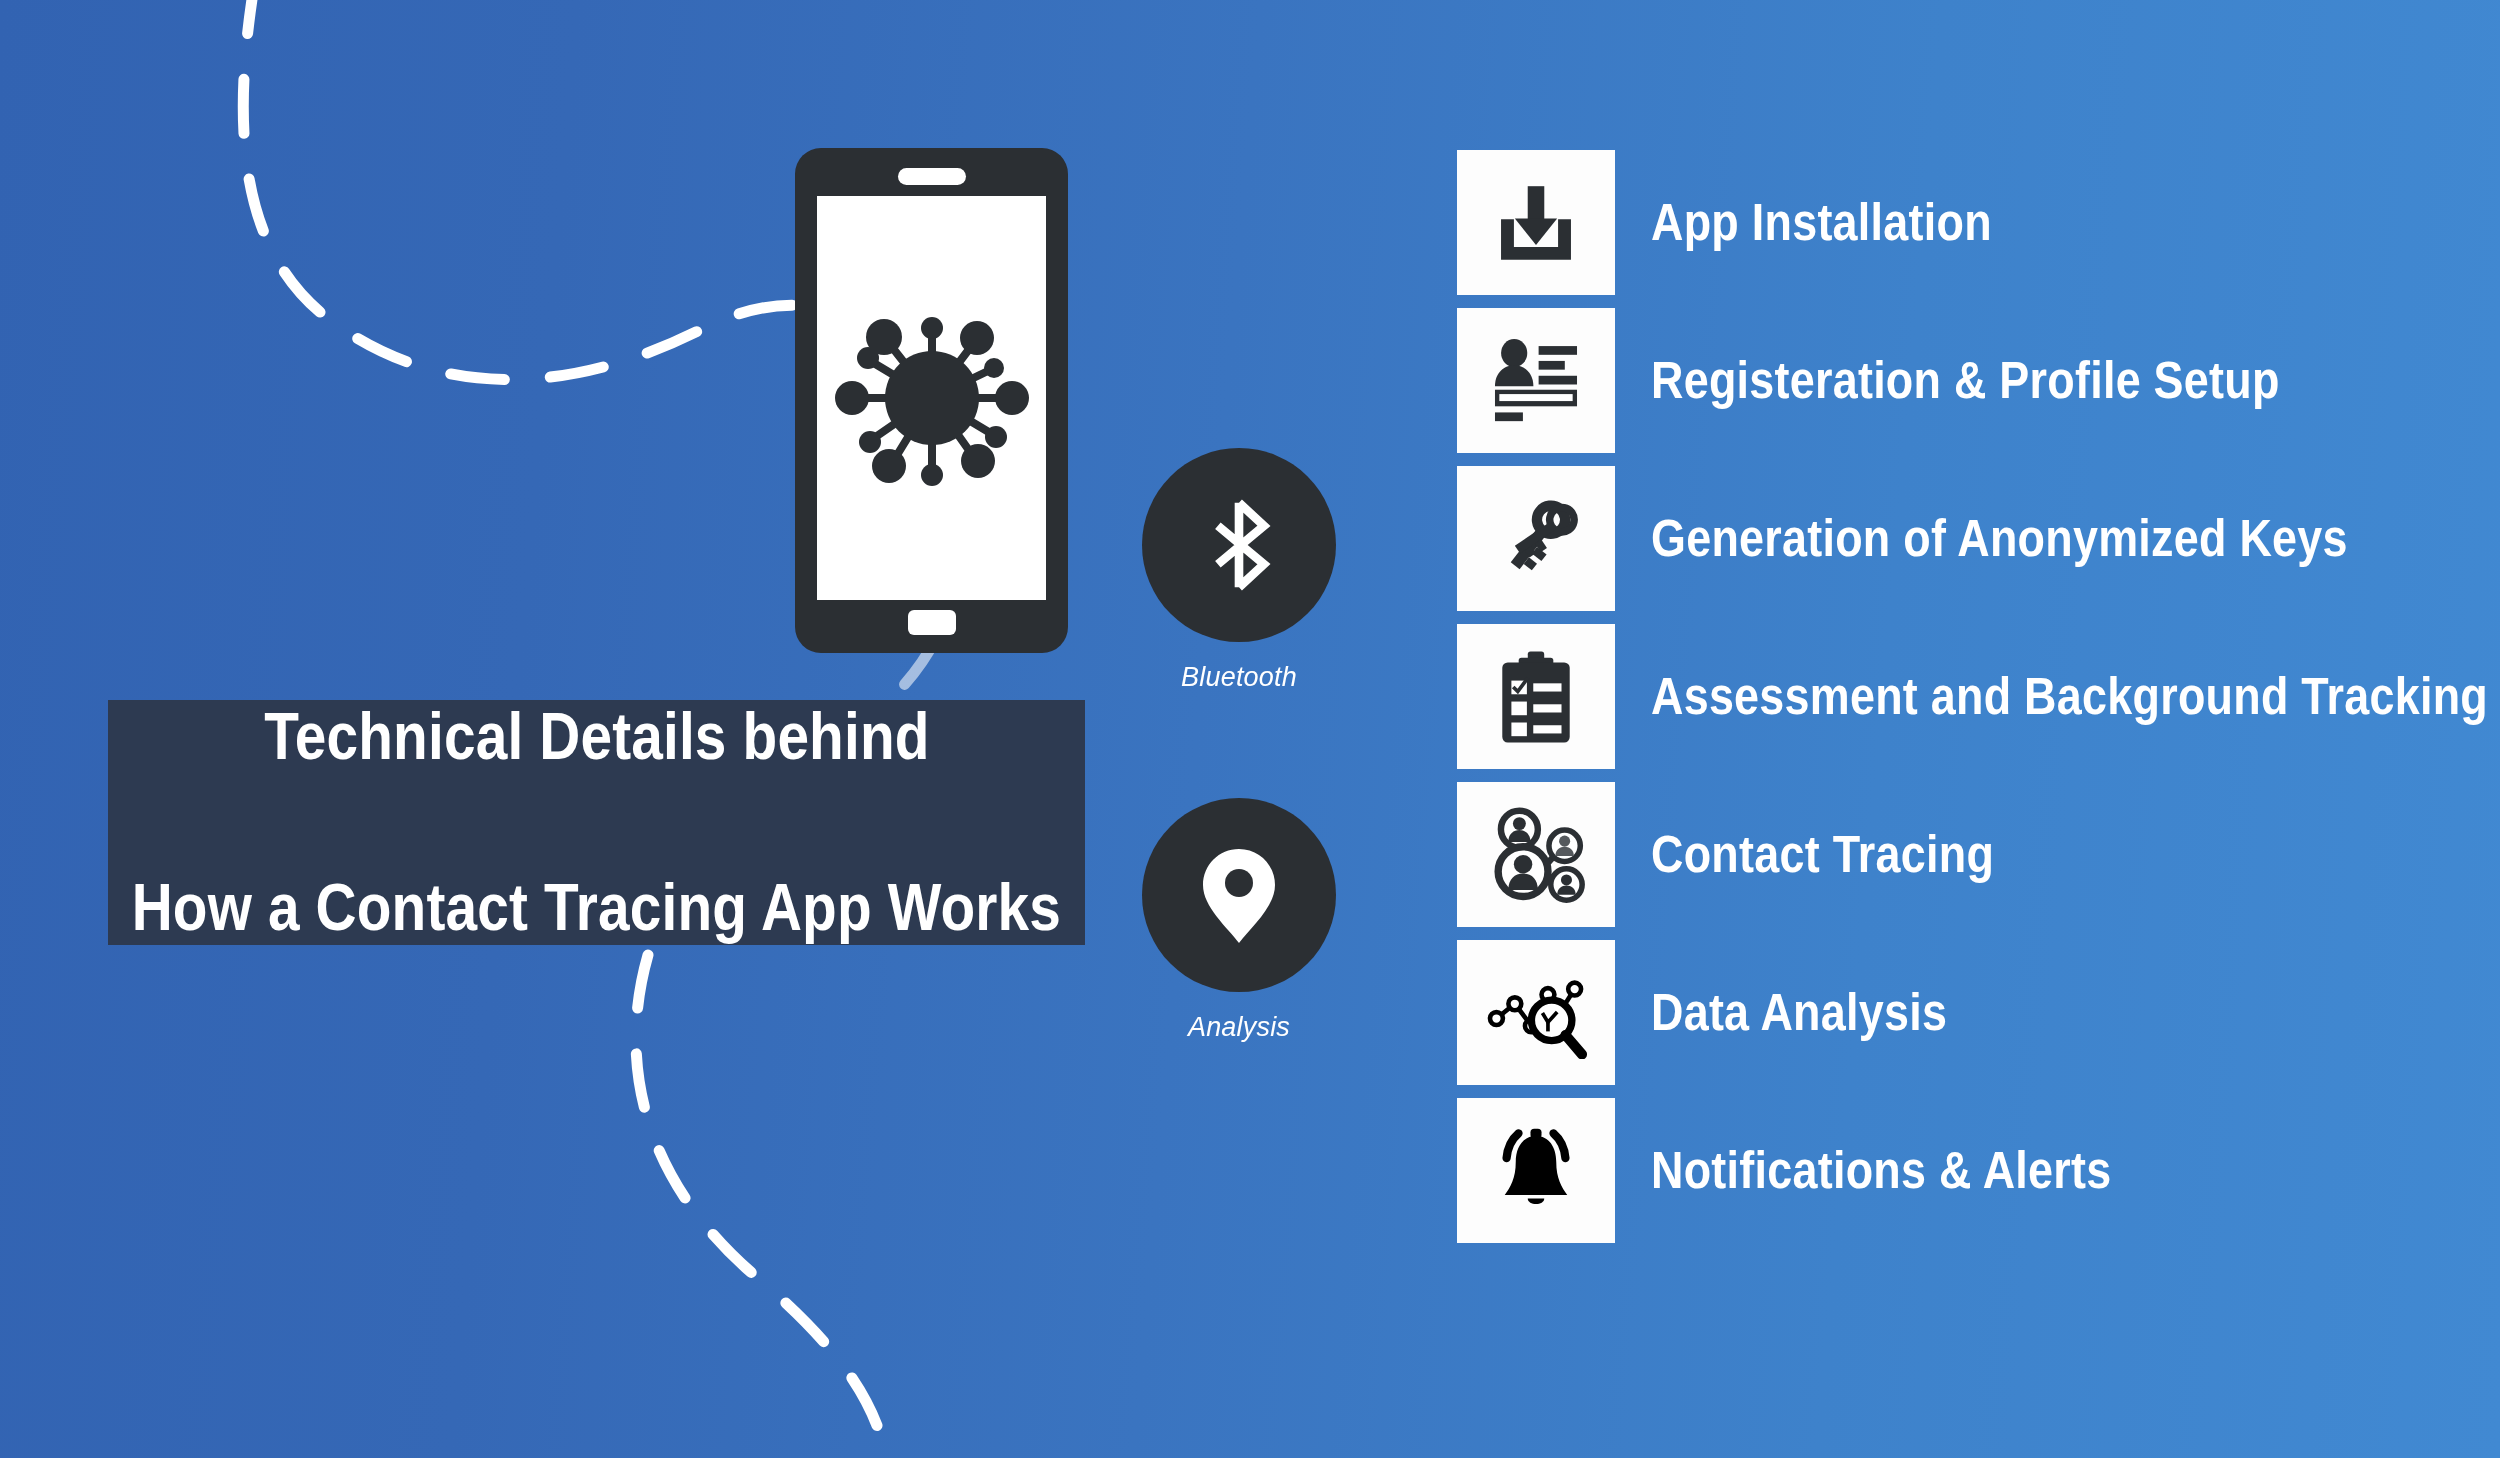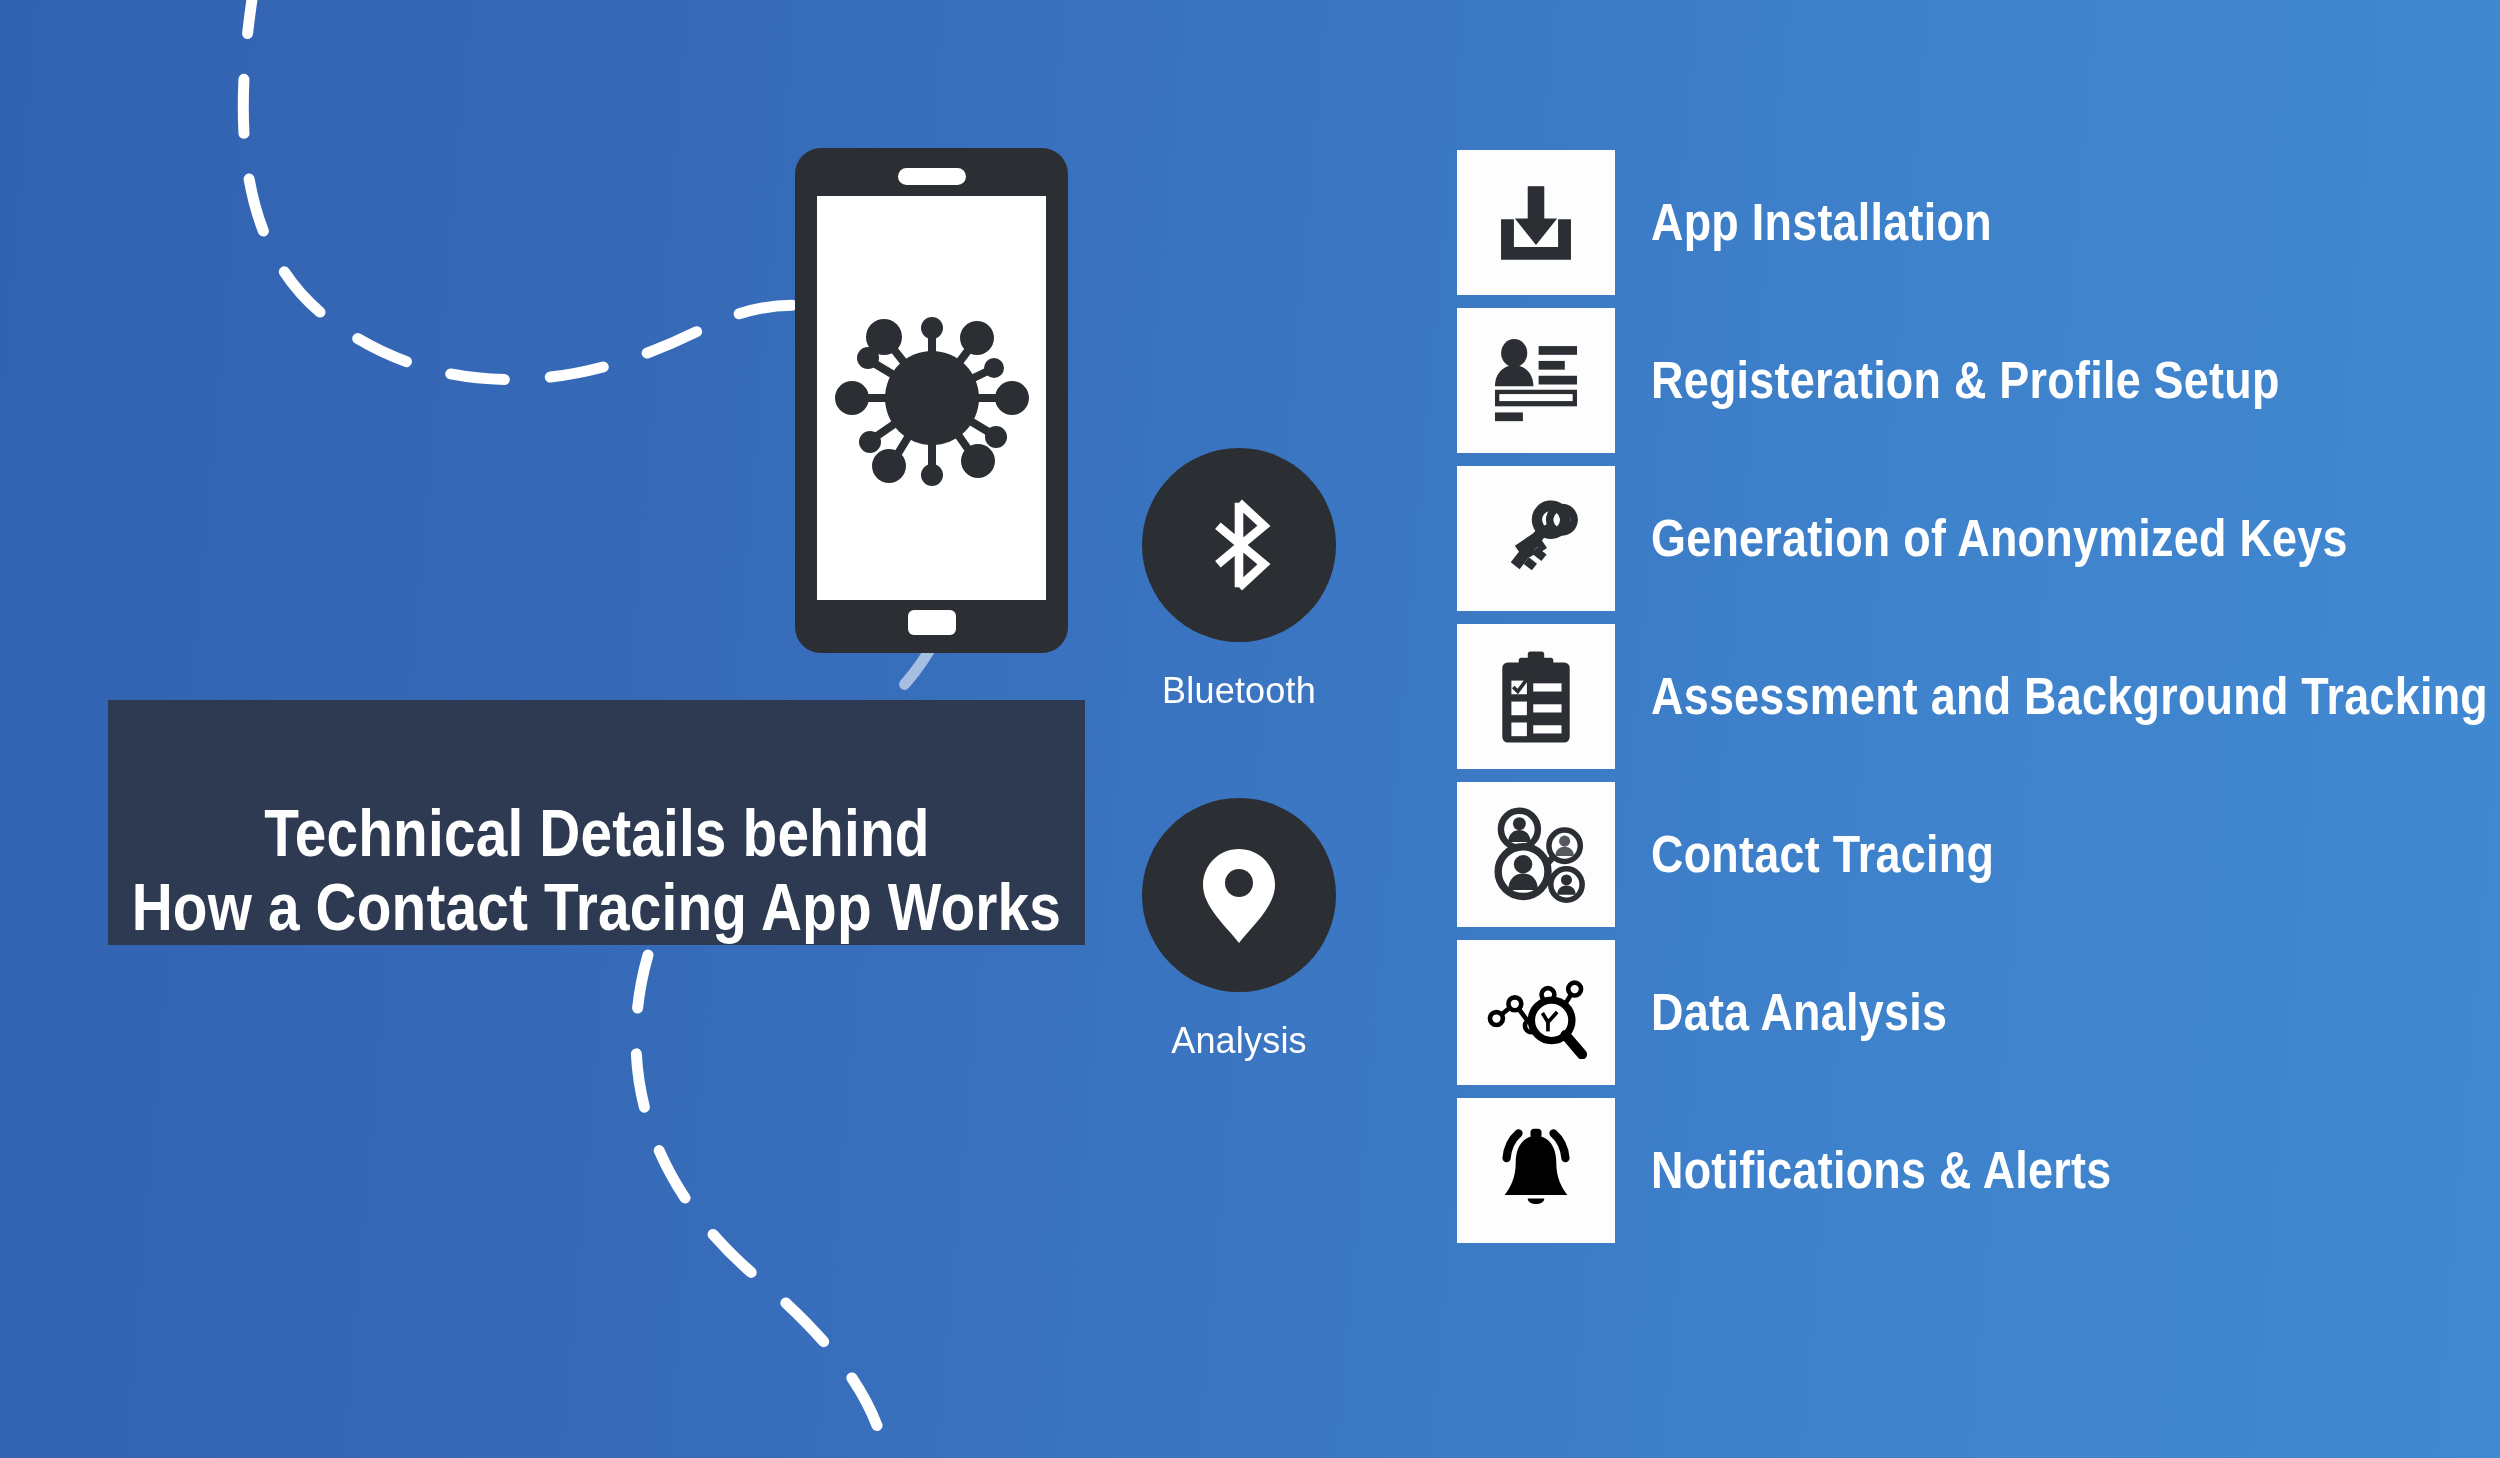--- a/index.html
+++ b/index.html
@@ -47,21 +47,21 @@
     position:absolute; left:0; top:0; width:229px; height:404px;
     display:flex; align-items:center; justify-content:center;
   }
 
   
   #title-plate {
     position:absolute; left:108px; top:700px;
     width:977px; height:245px;
     background:#2d3a51;
     display:flex; flex-direction:column;
-    align-items:center; justify-content:flex-end;
+    align-items:center; justify-content:space-between;
     z-index:6;
   }
   .title-line {
     color:#ffffff;
     font-family:"Liberation Sans Narrow","Liberation Sans", sans-serif;
     font-weight:bold;
     font-size:66px;
     line-height:1.12;
     letter-spacing:0.2px;
     transform:scaleX(0.86);
@@ -70,25 +70,26 @@
   }
 
   
   .sensor { position:absolute; width:194px; text-align:center; }
   .sensor-disc {
     width:194px; height:194px; border-radius:50%;
     background:#2b2f33;
     display:flex; align-items:center; justify-content:center;
   }
   .sensor-label {
-    margin-top:28px;
+    margin-top:20px;
     color:#ffffff;
-    font-size:36px;
+    font-size:27px;
     font-family:"Liberation Sans", sans-serif;
     letter-spacing:0.2px;
+    font-style:italic;
   }
   #sensor-bluetooth { left:1142px; top:448px; }
   #sensor-location  { left:1142px; top:798px; }
 
   
   #steps {
     position:absolute; left:1457px; top:150px;
     display:flex; flex-direction:column; gap:13px;
     z-index:4;
   }

